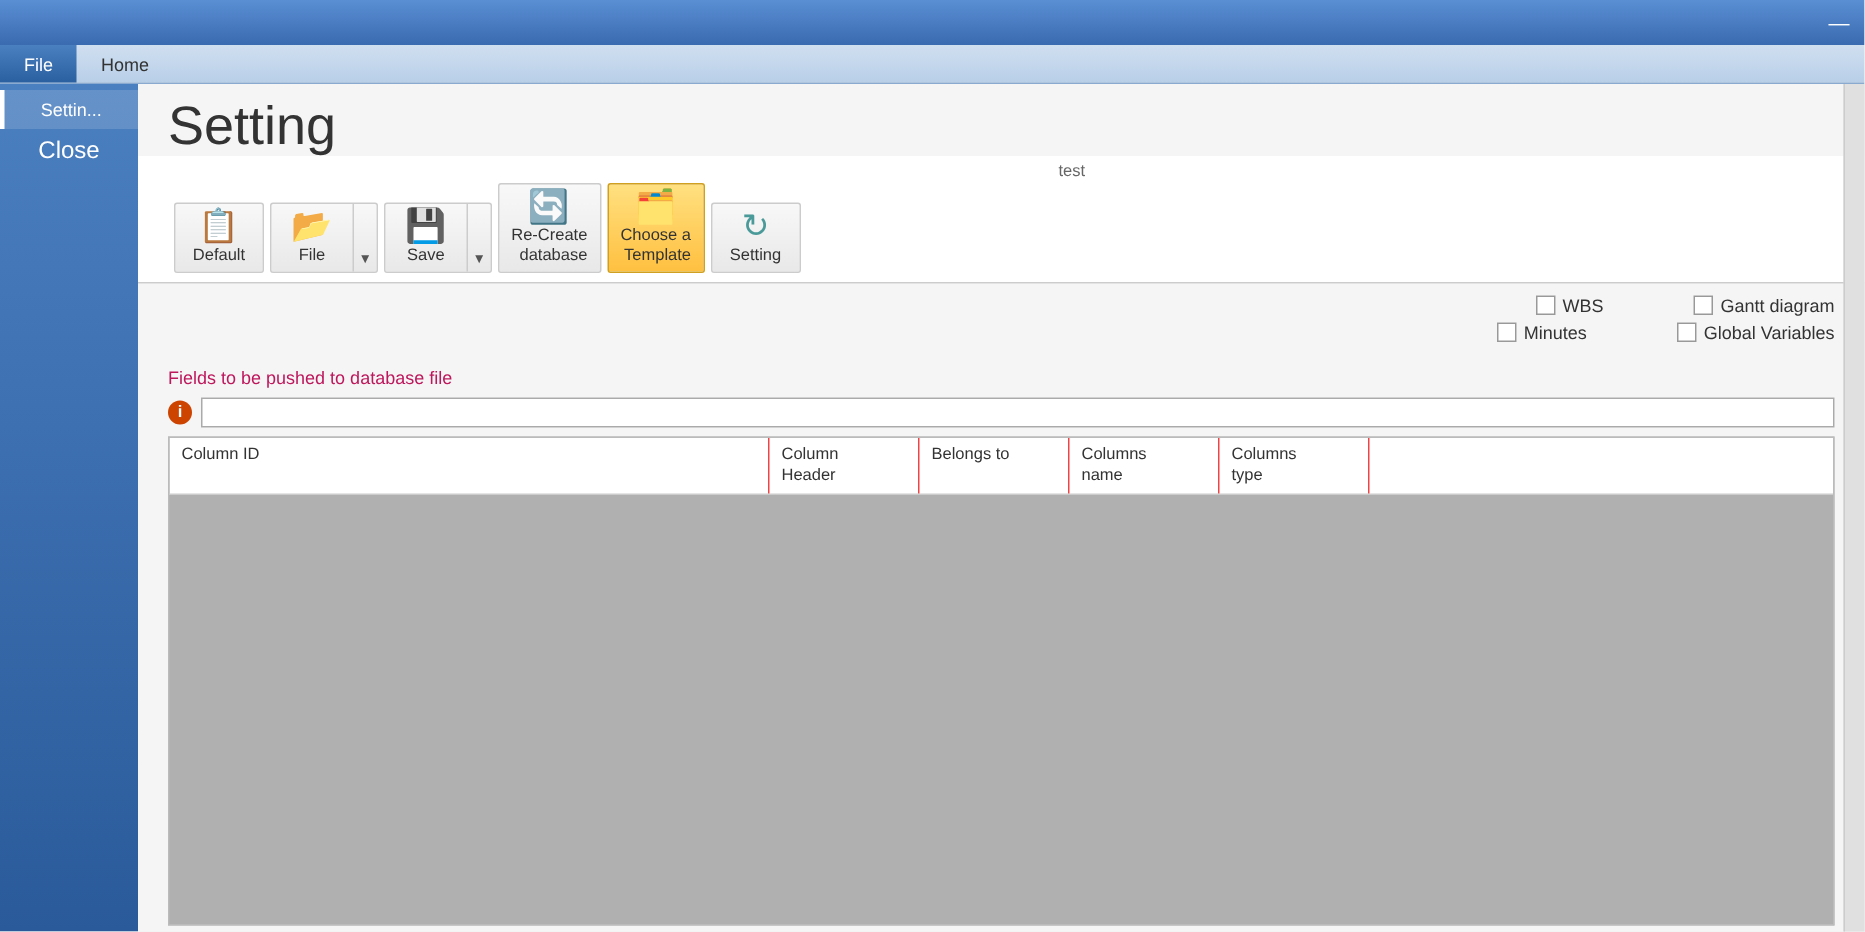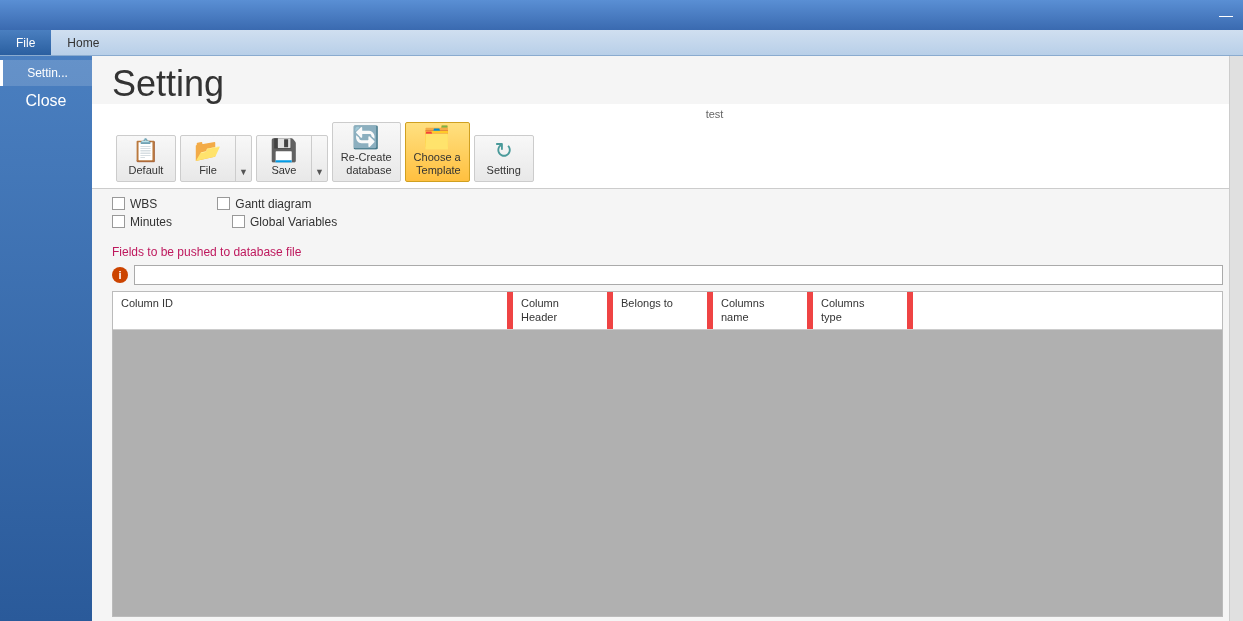--- a/index.html
+++ b/index.html
@@ -168,20 +168,21 @@
       font-size: 9px;
       color: #555;
     }
 
     
     .checkboxes {
       padding: 8px 20px;
       display: flex;
       gap: 0;
       flex-direction: column;
+      align-items: flex-end;
     }
     .checkbox-row {
       display: flex;
       gap: 60px;
       margin-bottom: 4px;
     }
     .checkbox-item {
       display: flex;
       align-items: center;
       gap: 5px;
@@ -241,21 +242,21 @@
     }
     .table-header {
       display: flex;
       background: white;
       border-bottom: 1px solid #ccc;
     }
     .table-header-cell {
       padding: 4px 8px;
       font-size: 11px;
       color: #333;
-      border-right: 6px solid #ef4444;
+      border-right: 1px solid #ef4444;
       font-weight: normal;
       line-height: 1.3;
     }
     .col-id { flex: 0 0 400px; }
     .col-total { flex: 0 0 100px; }
     .col-header { flex: 0 0 100px; }
     .col-belongs { flex: 0 0 100px; }
     .col-name { flex: 0 0 100px; }
     .col-type { flex: 0 0 100px; }
     .table-body {

